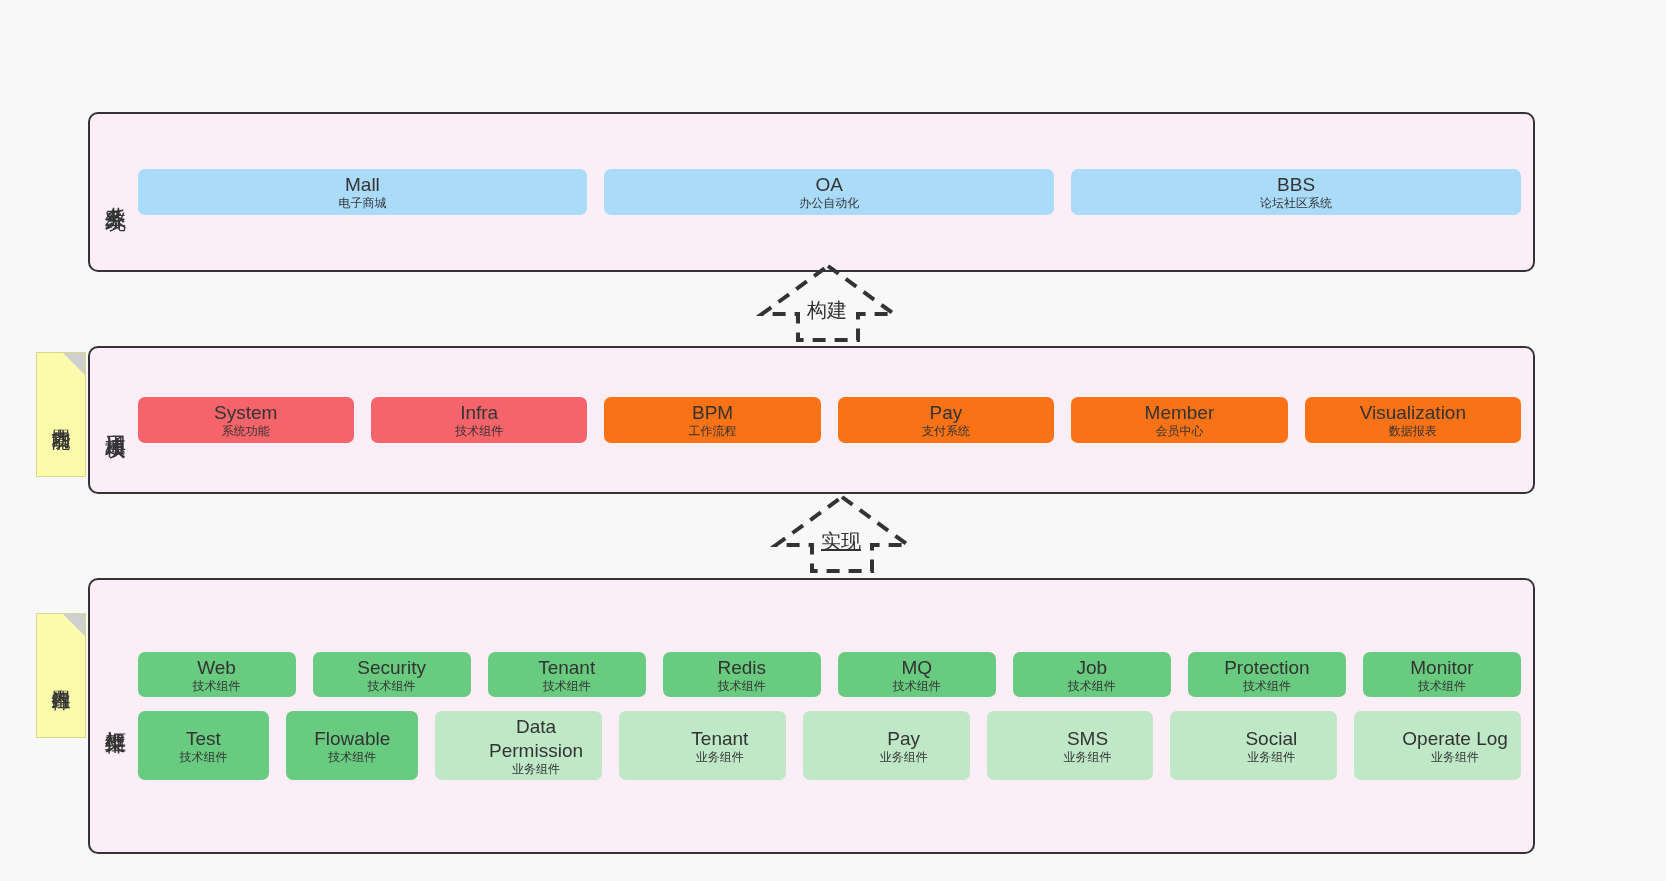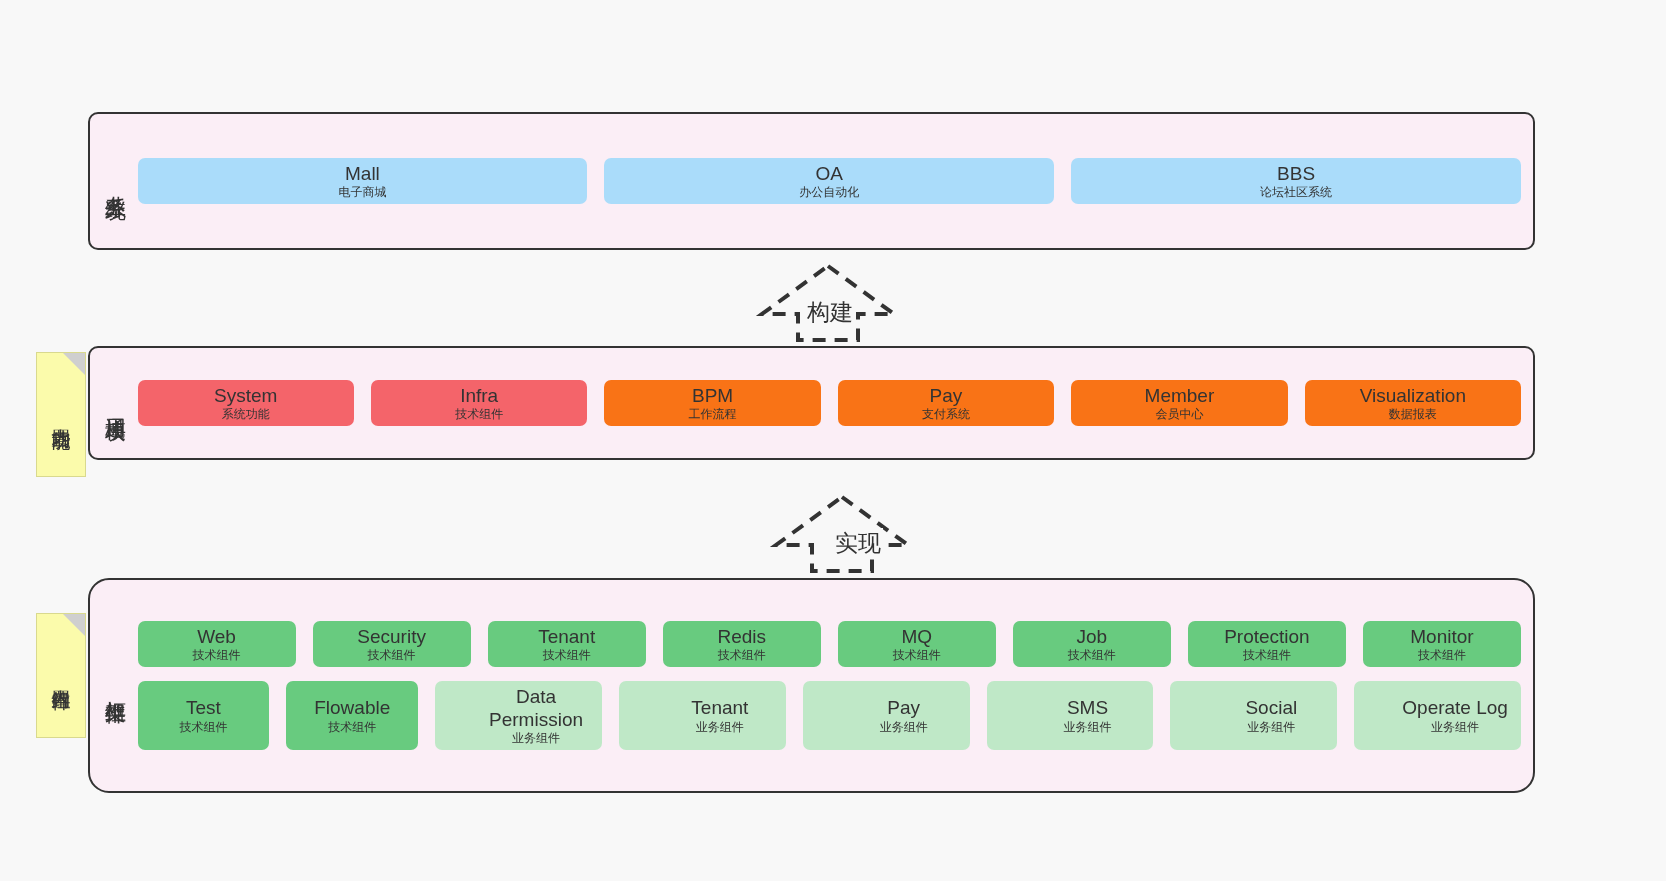--- a/index.html
+++ b/index.html
@@ -119,35 +119,35 @@
     border-top: 22px solid #cfcfcf;
   }
 
   
   .arrow {
     position: absolute;
   }
   .arrow svg { display: block; overflow: visible; }
   .arrow-label {
     position: absolute;
-    font-size: 23px;
+    font-size: 20px;
     color: #333;
     background: #f8f8f8;
     padding: 0 2px;
     white-space: nowrap;
     user-select: none;
     text-align: right;
   }
 </style>
 </head>
 <body>
 
 <div id="canvas">
 
-  <div class="layer" id="layer-business" style="left:88px; top:112px; width:1447px; height:138px;">
+  <div class="layer" id="layer-business" style="left:88px; top:112px; width:1447px; height:160px;">
     <div class="layer-title">业务系统</div>
     <div class="layer-body">
       <div class="row">
         <div class="card c-blue">
           <span class="t1">Mall</span>
           <span class="t2">电子商城</span>
         </div>
         <div class="card c-blue">
           <span class="t1">OA</span>
           <span class="t2">办公自动化</span>
@@ -165,21 +165,21 @@
       <path d="M70 4 L136 52 L100 52 L100 78 L40 78 L40 52 L4 52 Z" fill="none" stroke="#333" stroke-width="4" stroke-dasharray="13,9" stroke-linejoin="miter"></path>
     </svg>
     <span class="arrow-label" style="left:47px; top:35px;">构建</span>
   </div>
 
   <div class="note" id="note-function" style="left:36px; top:352px; width:50px; height:125px;">
     <span class="note-fold"></span>
     <span class="note-text">内置功能</span>
   </div>
 
-  <div class="layer" id="layer-common" style="left:88px; top:346px; width:1447px; height:114px;">
+  <div class="layer" id="layer-common" style="left:88px; top:346px; width:1447px; height:148px;">
     <div class="layer-title">通用模块</div>
     <div class="layer-body">
       <div class="row">
         <div class="card c-red">
           <span class="t1">System</span>
           <span class="t2">系统功能</span>
         </div>
         <div class="card c-red">
           <span class="t1">Infra</span>
           <span class="t2">技术组件</span>
@@ -201,29 +201,29 @@
           <span class="t2">数据报表</span>
         </div>
       </div>
     </div>
   </div>
 
   <div class="arrow" id="arrow-2" style="left:772px; top:493px;">
     <svg width="140" height="80" viewBox="0 0 140 80">
       <path d="M70 4 L136 52 L100 52 L100 78 L40 78 L40 52 L4 52 Z" fill="none" stroke="#333" stroke-width="4" stroke-dasharray="13,9" stroke-linejoin="miter"></path>
     </svg>
-    <span class="arrow-label" style="left:61px; top:35px;">实现</span>
+    <span class="arrow-label" style="left:47px; top:35px;text-decoration:underline;">实现</span>
   </div>
 
   <div class="note" id="note-component" style="left:36px; top:613px; width:50px; height:125px;">
     <span class="note-fold"></span>
     <span class="note-text">内置组件</span>
   </div>
 
-  <div class="layer" id="layer-framework" style="left:88px; top:578px; width:1447px; height:215px;border-radius:21px;">
+  <div class="layer" id="layer-framework" style="left:88px; top:578px; width:1447px; height:276px;">
     <div class="layer-title">框架组件</div>
     <div class="layer-body">
 
       <div class="row">
         <div class="card c-green">
           <span class="t1">Web</span>
           <span class="t2">技术组件</span>
         </div>
         <div class="card c-green">
           <span class="t1">Security</span>

